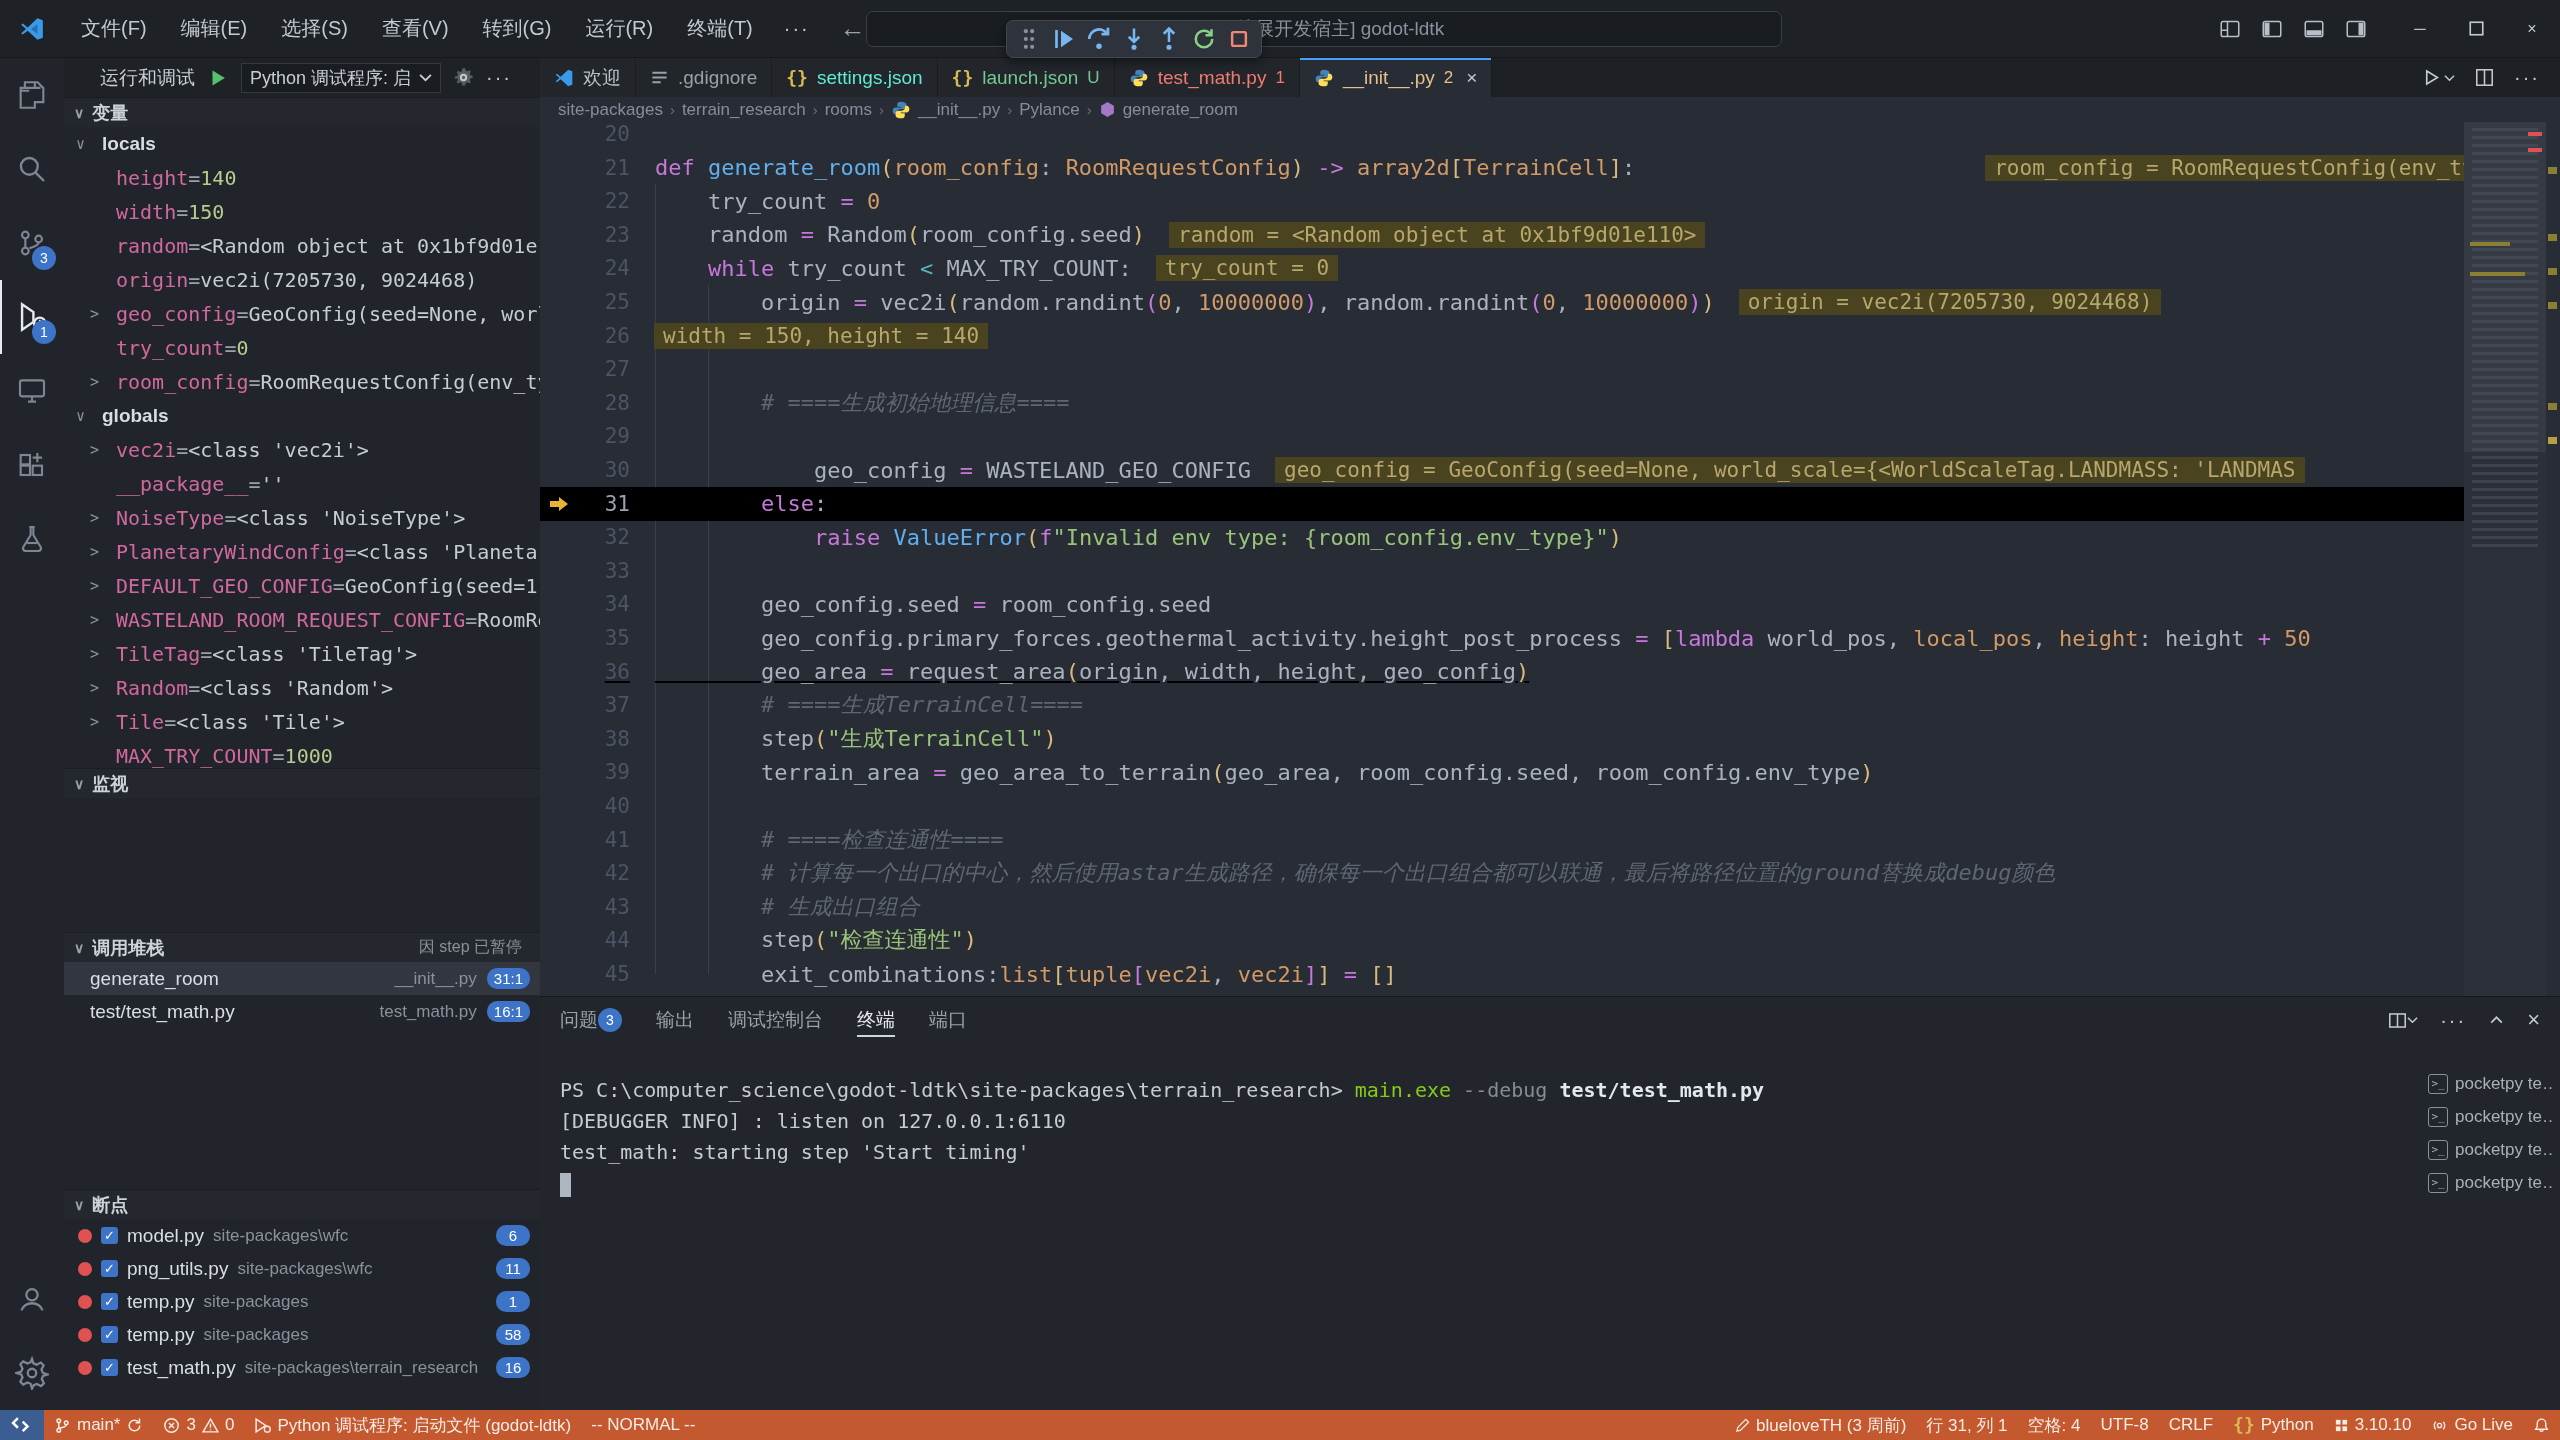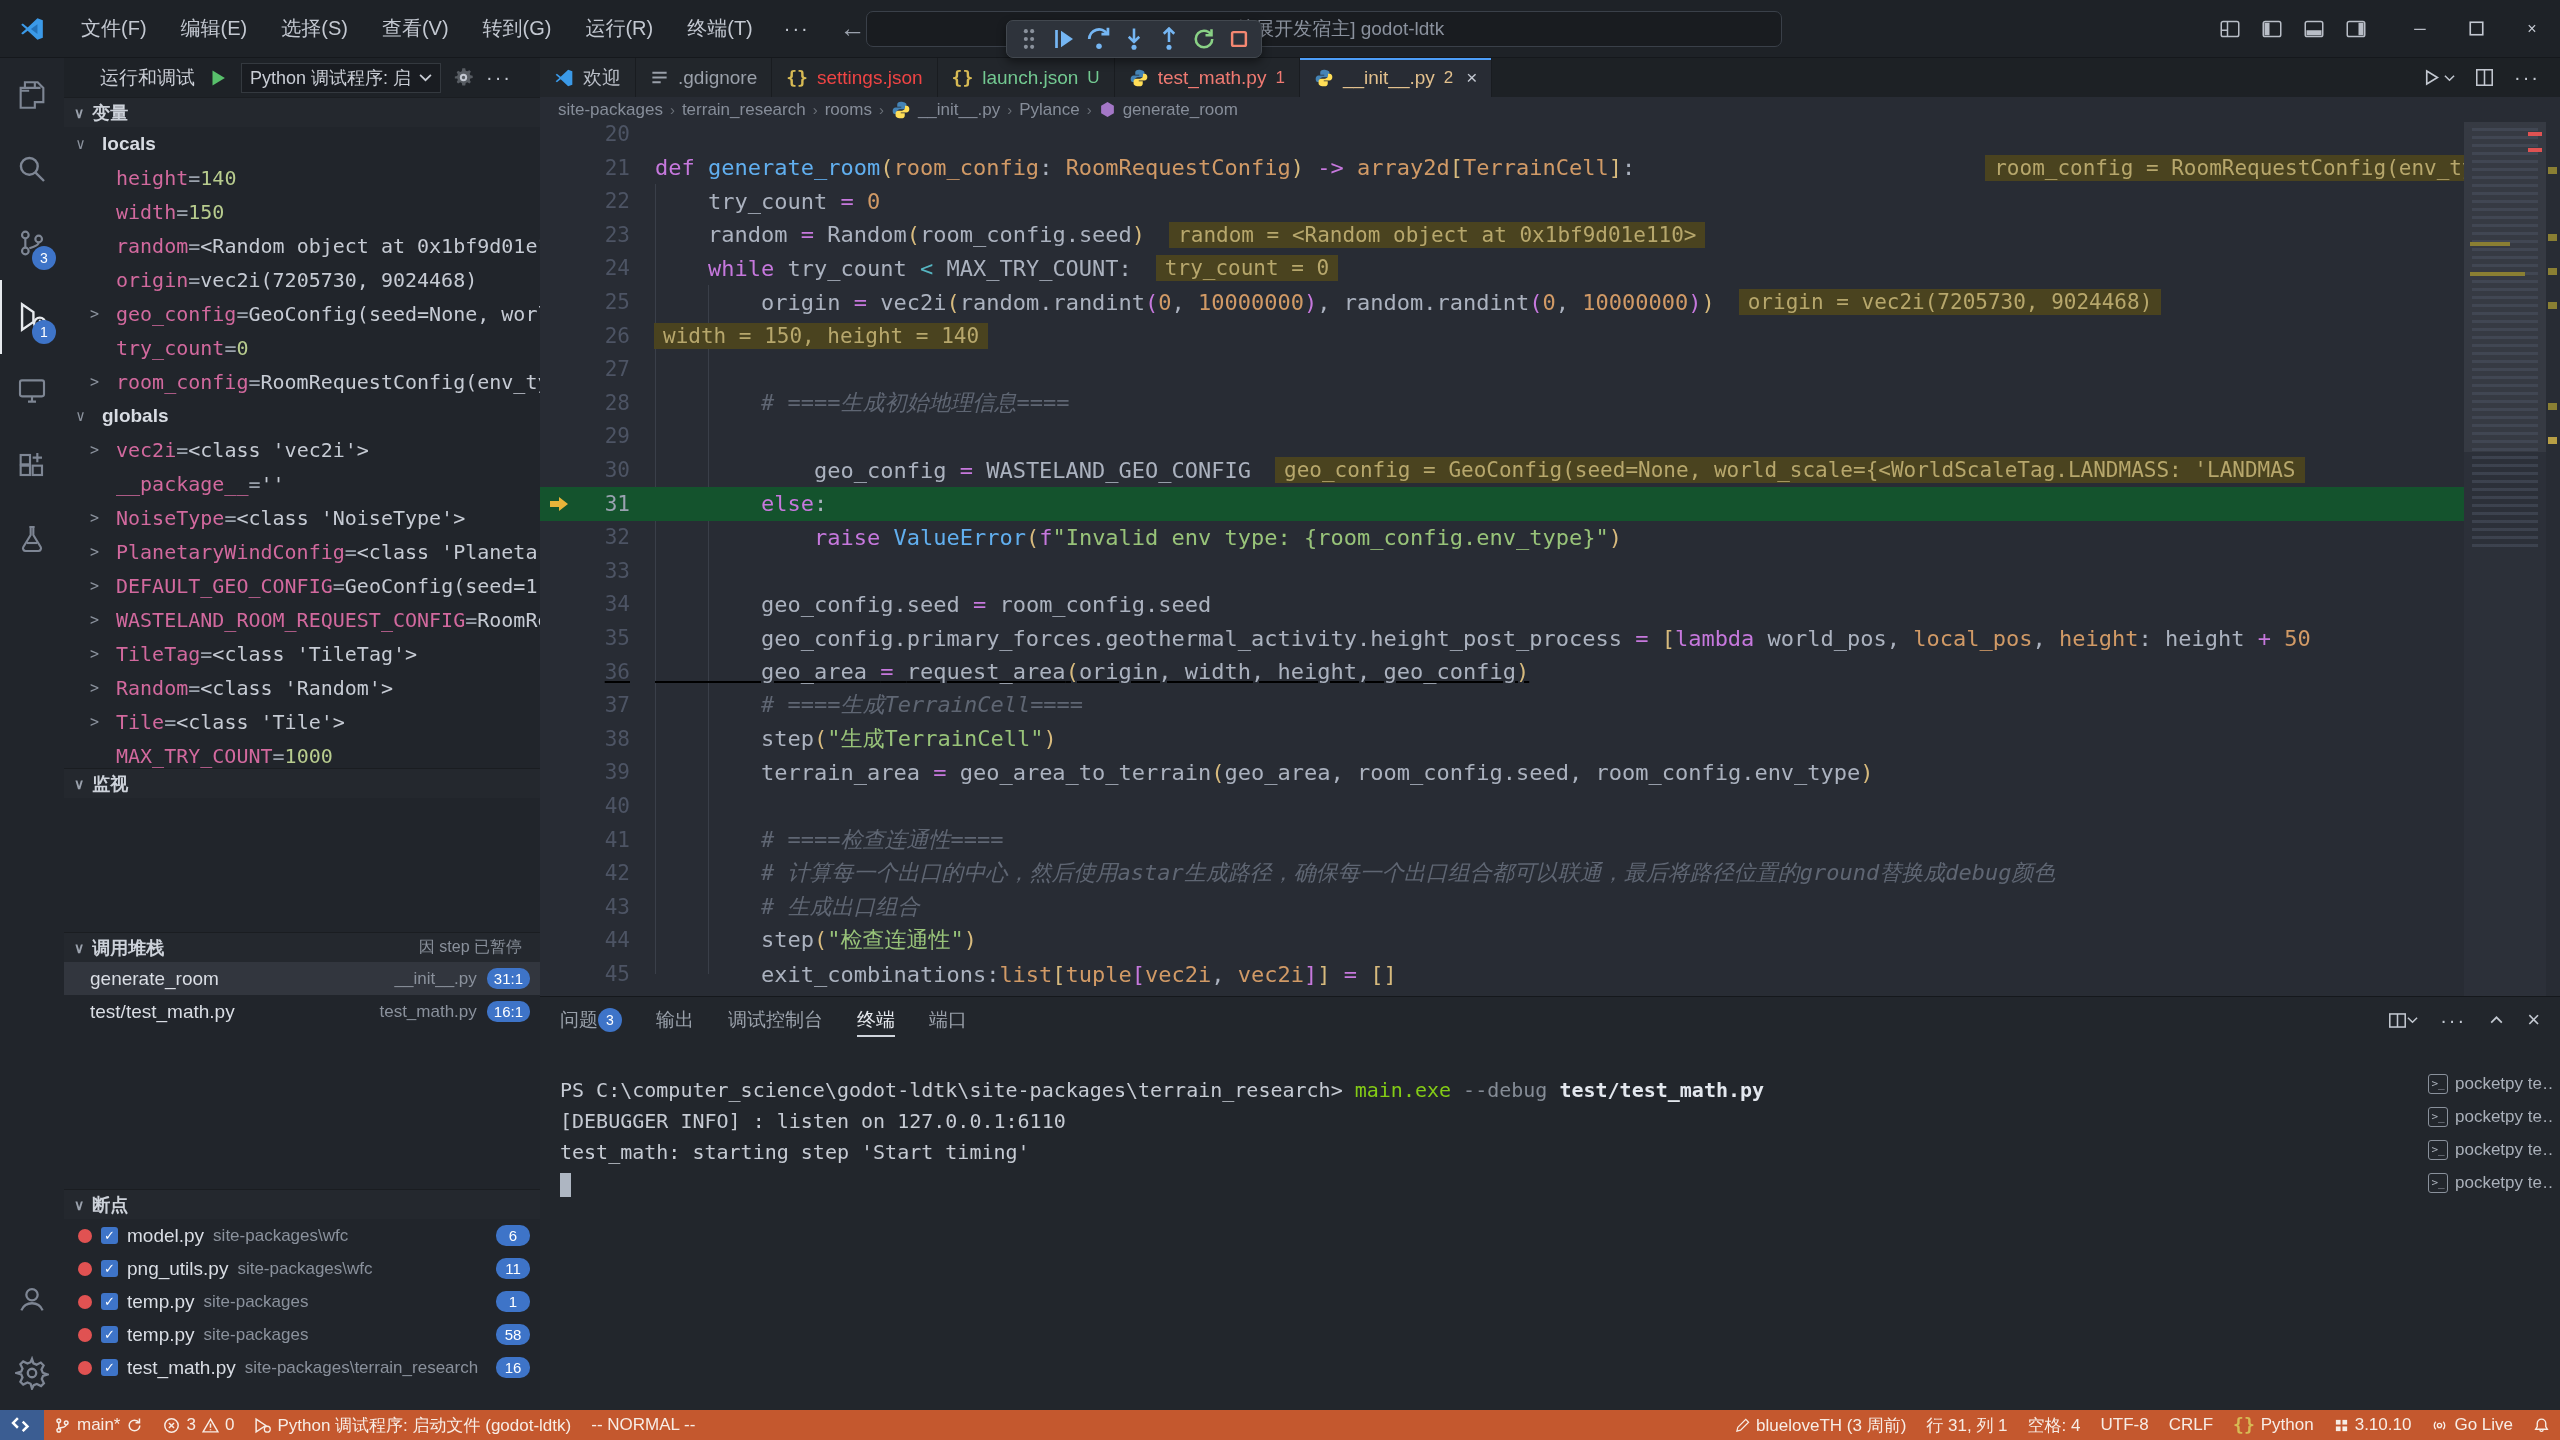--- a/index.html
+++ b/index.html
@@ -62,21 +62,21 @@
   .tab .closex{color:#c3c8d1;font-size:19px;margin-left:4px;}
   #editor-actions{margin-left:auto;display:flex;align-items:center;gap:20px;padding-right:20px;color:#c3c8d1;}
   #breadcrumb{height:25px;display:flex;align-items:center;gap:7px;padding-left:18px;color:#868d99;font-size:17px;background:#282c34;}
   #breadcrumb .sep{color:#6a7078;font-size:15px;}
 
   #codearea{position:absolute;left:0;top:64px;width:2020px;height:874px;overflow:hidden;background:#282c34;}
   .code-row{position:absolute;left:0;width:2020px;height:34px;display:flex;align-items:center;font-family:"DejaVu Sans Mono",monospace;font-size:22px;white-space:pre;}
   .code-row .glyph{width:38px;height:100%;flex:none;display:flex;align-items:center;justify-content:center;}
   .code-row .lnum{width:52px;flex:none;text-align:right;color:#4d5464;font-size:21px;}
   .code-row .ltext{padding-left:25px;}
-  .code-row.current{background:#14532d;}
+  .code-row.current{background:#000000;}
   .code-row.current .lnum{color:#9aa2b1;}
   .inline-hint{background:#4a431f;color:#b7a76c;padding:1px 9px;margin-left:24px;font-size:21px;}
   .tk-kw{color:#c678dd}.tk-fn{color:#61afef}.tk-typ{color:#d19a66}.tk-num{color:#d19a66}
   .tk-str{color:#98c379}.tk-com{color:#5f6673;font-style:italic}.tk-txt{color:#abb2bf}
   .tk-op{color:#c678dd}.tk-cy{color:#56b6c2}.tk-br{color:#d7ba7d}.tk-brp{color:#c678dd}
   .indent-guide{position:absolute;width:1px;background:#3a3f49;}
   #minimap{position:absolute;right:14px;top:64px;width:82px;height:874px;background:#2c3039;z-index:5;}
   #minimap .mm-lines{position:absolute;left:8px;top:6px;right:8px;height:420px;
      background:repeating-linear-gradient(to bottom,#4a5160 0 3px,transparent 3px 8px);opacity:.55;}
   #minimap .mm-visible{position:absolute;left:0;top:0;width:100%;height:330px;background:rgba(255,255,255,.05);}
@@ -493,21 +493,21 @@
         <div class="tab">
           <span>
             <svg width="19" height="19" viewBox="0 0 16 16" stroke="#9aa0aa" stroke-width="1.6">
               <path d="M2 4h12M2 8h12M2 12h7"></path>
             </svg>
           </span>
           <span style="color: rgb(154, 160, 170);">.gdignore</span>
         </div>
         <div class="tab">
           <span><span style="color:#d7ba54;font-size:18px;font-weight:bold;font-family:'DejaVu Sans Mono',monospace;">{}</span></span>
-          <span style="color: #ef4444;">settings.json</span>
+          <span style="color: #5eead4;">settings.json</span>
         </div>
         <div class="tab">
           <span><span style="color:#d7ba54;font-size:18px;font-weight:bold;font-family:'DejaVu Sans Mono',monospace;">{}</span></span>
           <span style="color: rgb(115, 201, 145);">launch.json</span>
           <span class="suffix" style="color: rgb(115, 201, 145);">U</span>
         </div>
         <div class="tab">
           <span>
             <svg width="20" height="20" viewBox="0 0 24 24">
               <path fill="#4584b6" d="M12 2c-3 0-4.5 1.3-4.5 3.2V8h4.8v1H5.5C3.4 9 2 10.8 2 13.2c0 2.3 1.2 4 3.3 4h1.9v-2.6c0-1.9 1.6-3.4 3.6-3.4h4.6c1.6 0 3.1-1.4 3.1-3V5.2C18.5 3.3 15 2 12 2z"></path>

